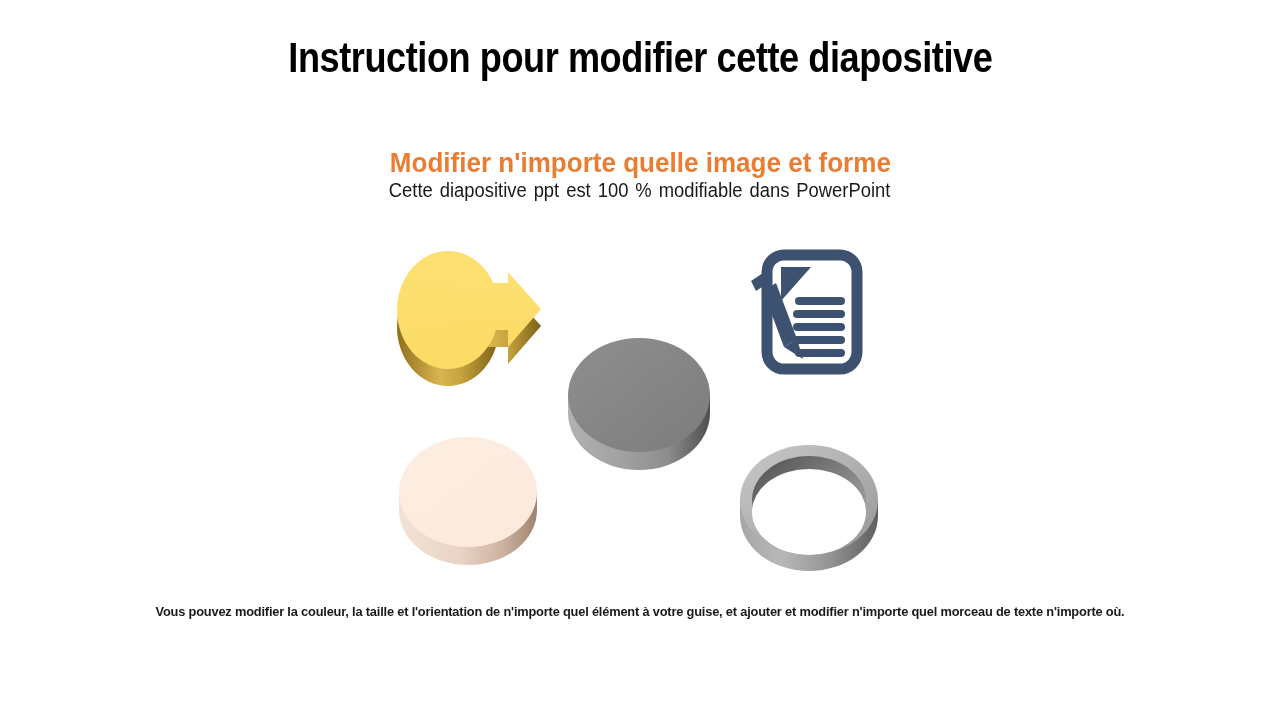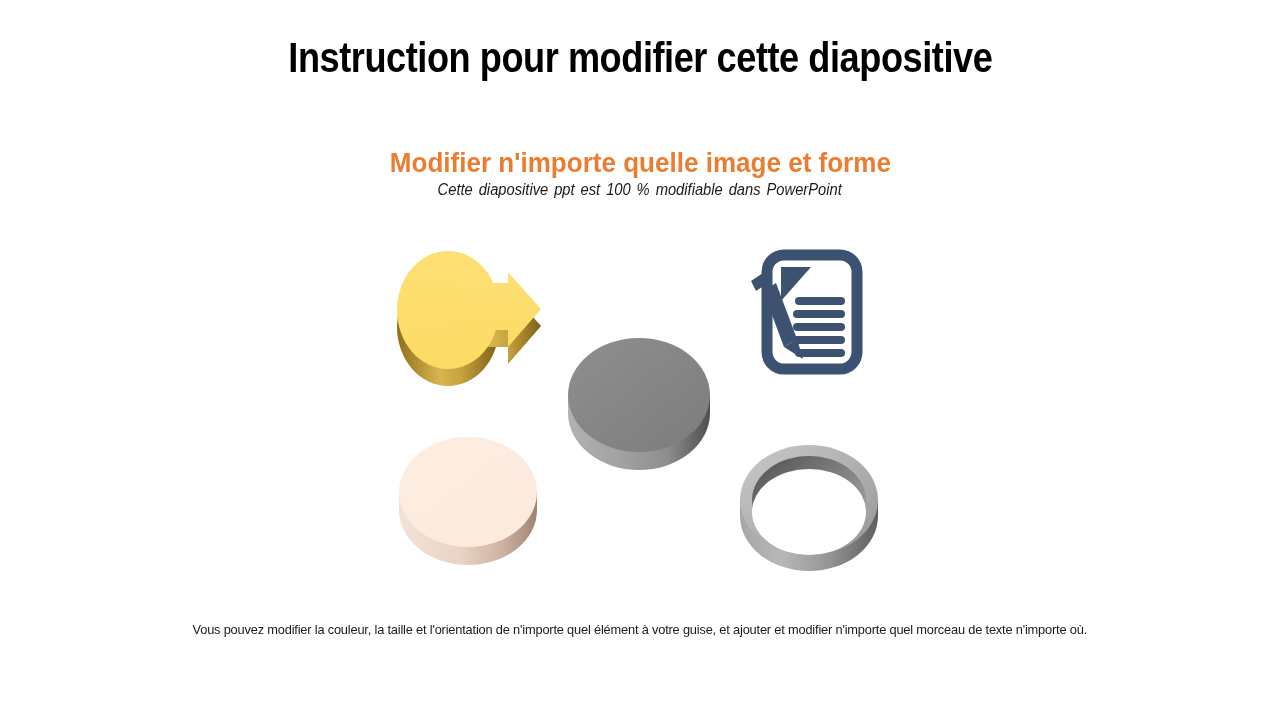--- a/index.html
+++ b/index.html
@@ -7,23 +7,23 @@
     width:1280px;height:720px;background:#ffffff;overflow:hidden;position:relative;
     font-family:"Liberation Sans", sans-serif;
   }
   .slide{position:absolute;inset:0;background:var(--background,#fff);}
   .txt{position:absolute;left:0;width:1280px;text-align:center;white-space:nowrap;}
   .squeeze{display:inline-block;transform-origin:50% 50%;}
   .title{top:34px;line-height:48px;font-size:42px;font-weight:bold;color:var(--title-color,#000);}
   .title .squeeze{transform:scaleX(0.86);letter-spacing:-0.5px;}
   .subtitle{top:108px;line-height:38px;font-size:28px;font-weight:bold;color:var(--subtitle-color,#EA7D31);margin-top:36px;}
   .subtitle .squeeze{transform:scaleX(0.93);}
-  .bodyline{top:174px;line-height:32px;font-size:16px;color:var(--body-color,#1a1a1a);font-style:italic;}
+  .bodyline{top:174px;line-height:32px;font-size:20px;color:var(--body-color,#1a1a1a);}
   .bodyline .squeeze{transform:scaleX(0.92);word-spacing:2px;}
-  .footer{top:618px;line-height:24px;font-size:13.5px;color:var(--body-color,#1a1a1a);}
+  .footer{top:600px;line-height:24px;font-size:13.5px;color:var(--body-color,#1a1a1a);font-weight:bold;}
   .footer .squeeze{transform:scaleX(0.95);letter-spacing:-0.2px;}
   .shape{position:absolute;}
   #shape-arrow{left:393px;top:247px;}
   #shape-icon{left:735px;top:245px;}
   #shape-disc-gray{left:565px;top:337px;}
   #shape-disc-cream{left:397px;top:435px;}
   #shape-ring{left:735px;top:440px;}
 </style>
 </head>
 <body>

